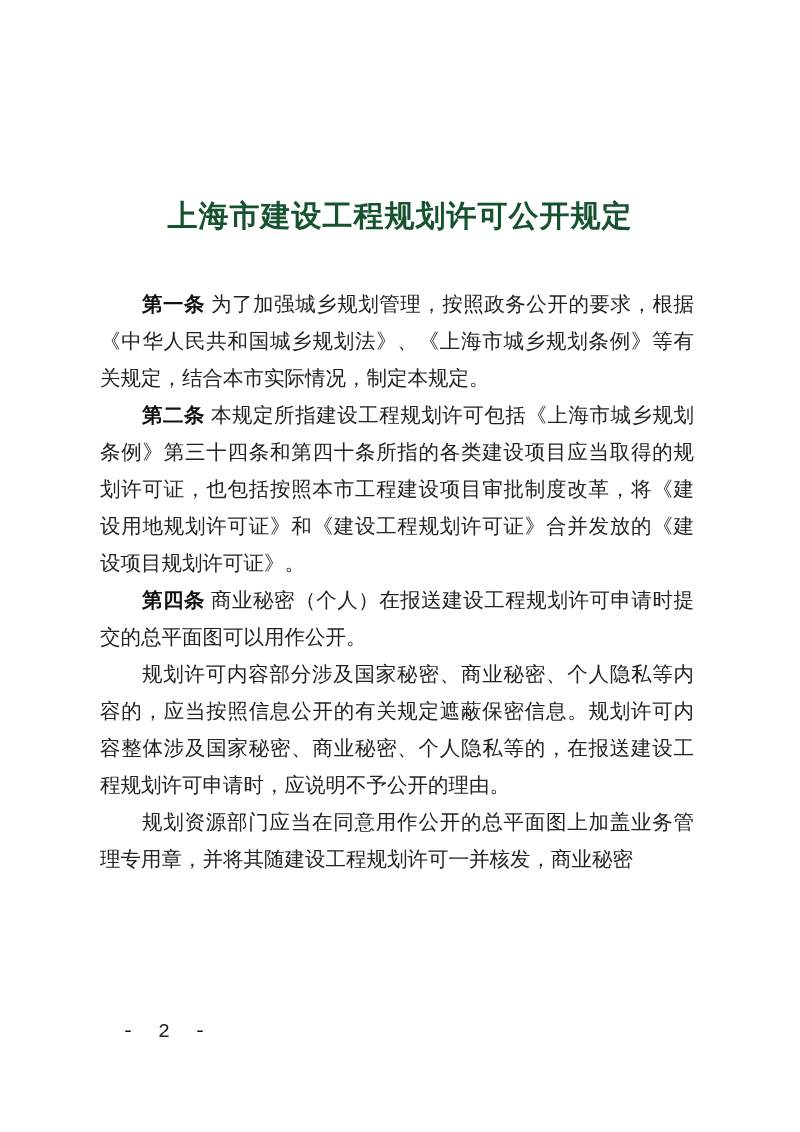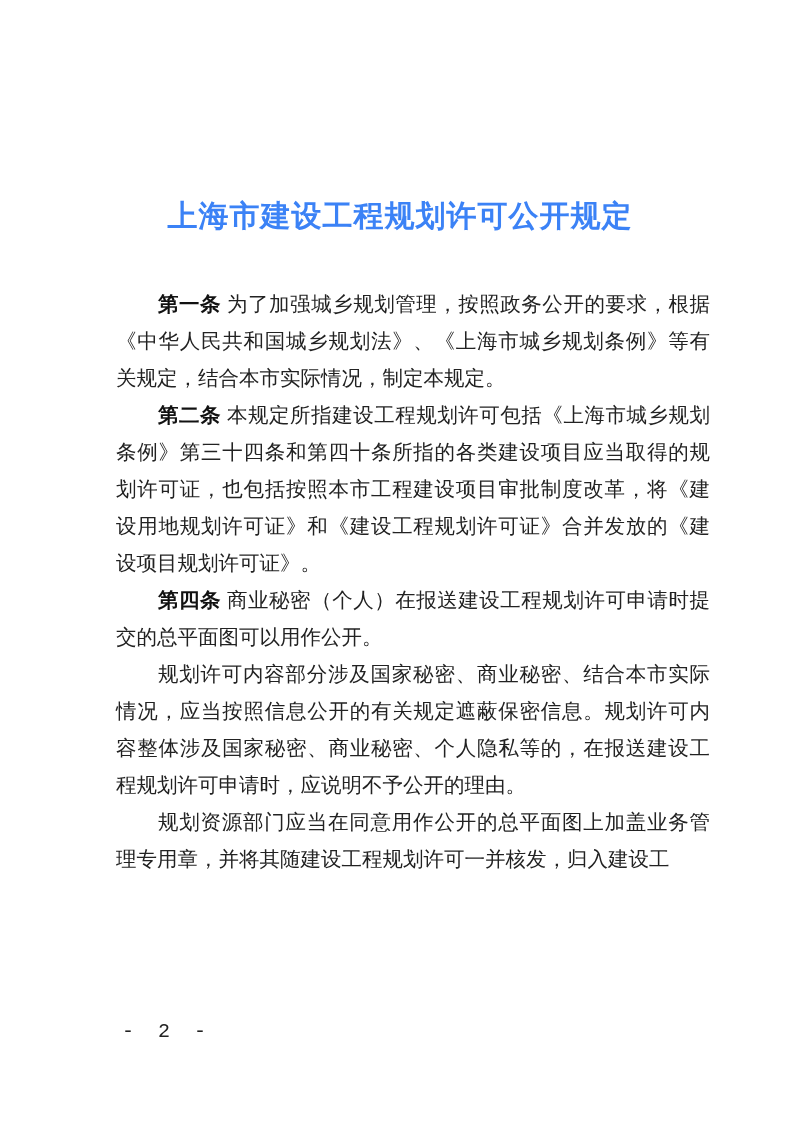--- a/index.html
+++ b/index.html
@@ -1,24 +1,24 @@
 <!DOCTYPE html>
 <html><head>
   <meta charset="utf-8">
   <style>
     html, body { margin:0; padding:0; background:#ffffff; }
     body { width:800px; height:1132px; position:relative; overflow:hidden; }
     .page { position:absolute; left:0; top:0; width:800px; height:1132px; background:#fff; color:#1a1a1a; }
     .title {
       position:absolute; left:0; top:196px; width:800px; text-align:center;
       font-family:"DejaVu Serif", "Liberation Serif", serif; font-weight:bold;
-      font-size:30px; letter-spacing:1px; color:#3b82f6;
+      font-size:30px; letter-spacing:1px; color:#14532d;
     }
     .body {
-      position:absolute; left:116px; top:286px; width:594px;
+      position:absolute; left:100px; top:286px; width:594px;
       font-family:"DejaVu Sans", "Liberation Sans", sans-serif;
       font-size:20.5px; line-height:37px; color:#222;
       text-align:justify; text-justify:inter-character;
     }
     .para { margin:0; text-indent:42px; }
     .para .art { font-weight:bold; margin-right:6px; color:#111; }
     .pageno {
       position:absolute; left:122px; top:1020px;
       font-family:"Liberation Mono", "DejaVu Sans Mono", monospace;
       font-size:20px; color:#222; letter-spacing:6px;
@@ -27,18 +27,18 @@
 </head>
 <body>
 
 <div class="page">
   <div class="title">上海市建设工程规划许可公开规定</div>
 
   <div class="body">
     <p class="para"><span class="art">第一条</span><span>为了加强城乡规划管理，按照政务公开的要求，根据《中华人民共和国城乡规划法》、《上海市城乡规划条例》等有关规定，结合本市实际情况，制定本规定。</span></p>
     <p class="para"><span class="art">第二条</span><span>本规定所指建设工程规划许可包括《上海市城乡规划条例》第三十四条和第四十条所指的各类建设项目应当取得的规划许可证，也包括按照本市工程建设项目审批制度改革，将《建设用地规划许可证》和《建设工程规划许可证》合并发放的《建设项目规划许可证》。</span></p>
     <p class="para"><span class="art">第四条</span><span>商业秘密（个人）在报送建设工程规划许可申请时提交的总平面图可以用作公开。</span></p>
-    <p class="para"><span>规划许可内容部分涉及国家秘密、商业秘密、结合本市实际情况，应当按照信息公开的有关规定遮蔽保密信息。规划许可内容整体涉及国家秘密、商业秘密、个人隐私等的，在报送建设工程规划许可申请时，应说明不予公开的理由。</span></p>
-    <p class="para"><span>规划资源部门应当在同意用作公开的总平面图上加盖业务管理专用章，并将其随建设工程规划许可一并核发，归入建设工</span></p>
+    <p class="para"><span>规划许可内容部分涉及国家秘密、商业秘密、个人隐私等内容的，应当按照信息公开的有关规定遮蔽保密信息。规划许可内容整体涉及国家秘密、商业秘密、个人隐私等的，在报送建设工程规划许可申请时，应说明不予公开的理由。</span></p>
+    <p class="para"><span>规划资源部门应当在同意用作公开的总平面图上加盖业务管理专用章，并将其随建设工程规划许可一并核发，商业秘密</span></p>
   </div>
 
   <div class="pageno">- 2 -</div>
 </div>
 
 </body></html>

